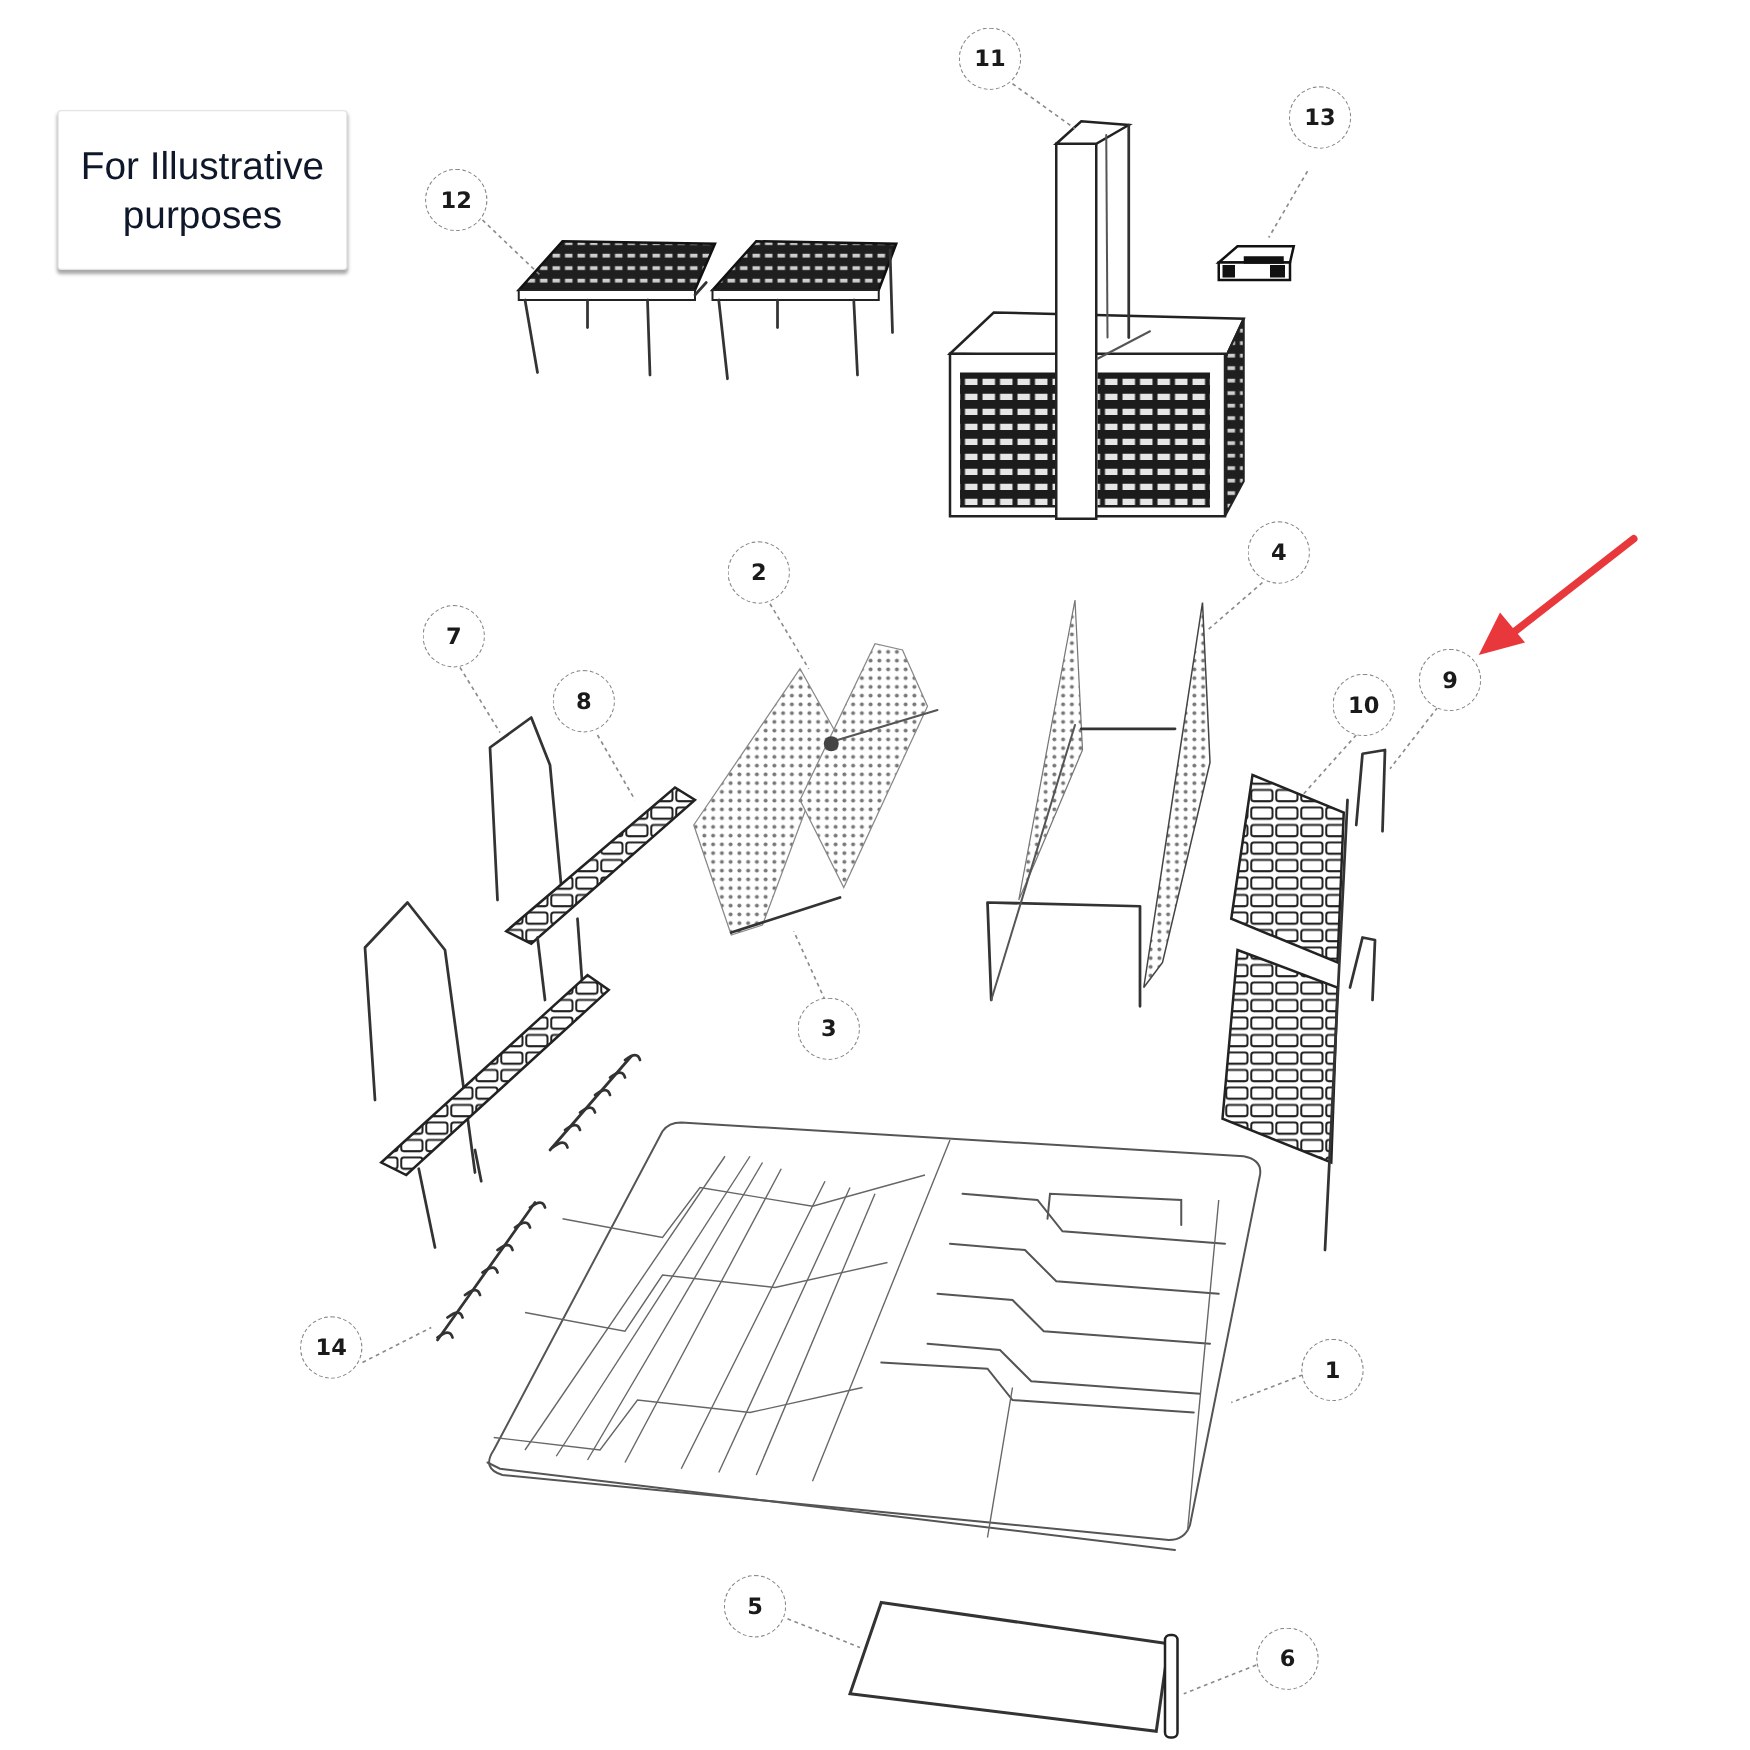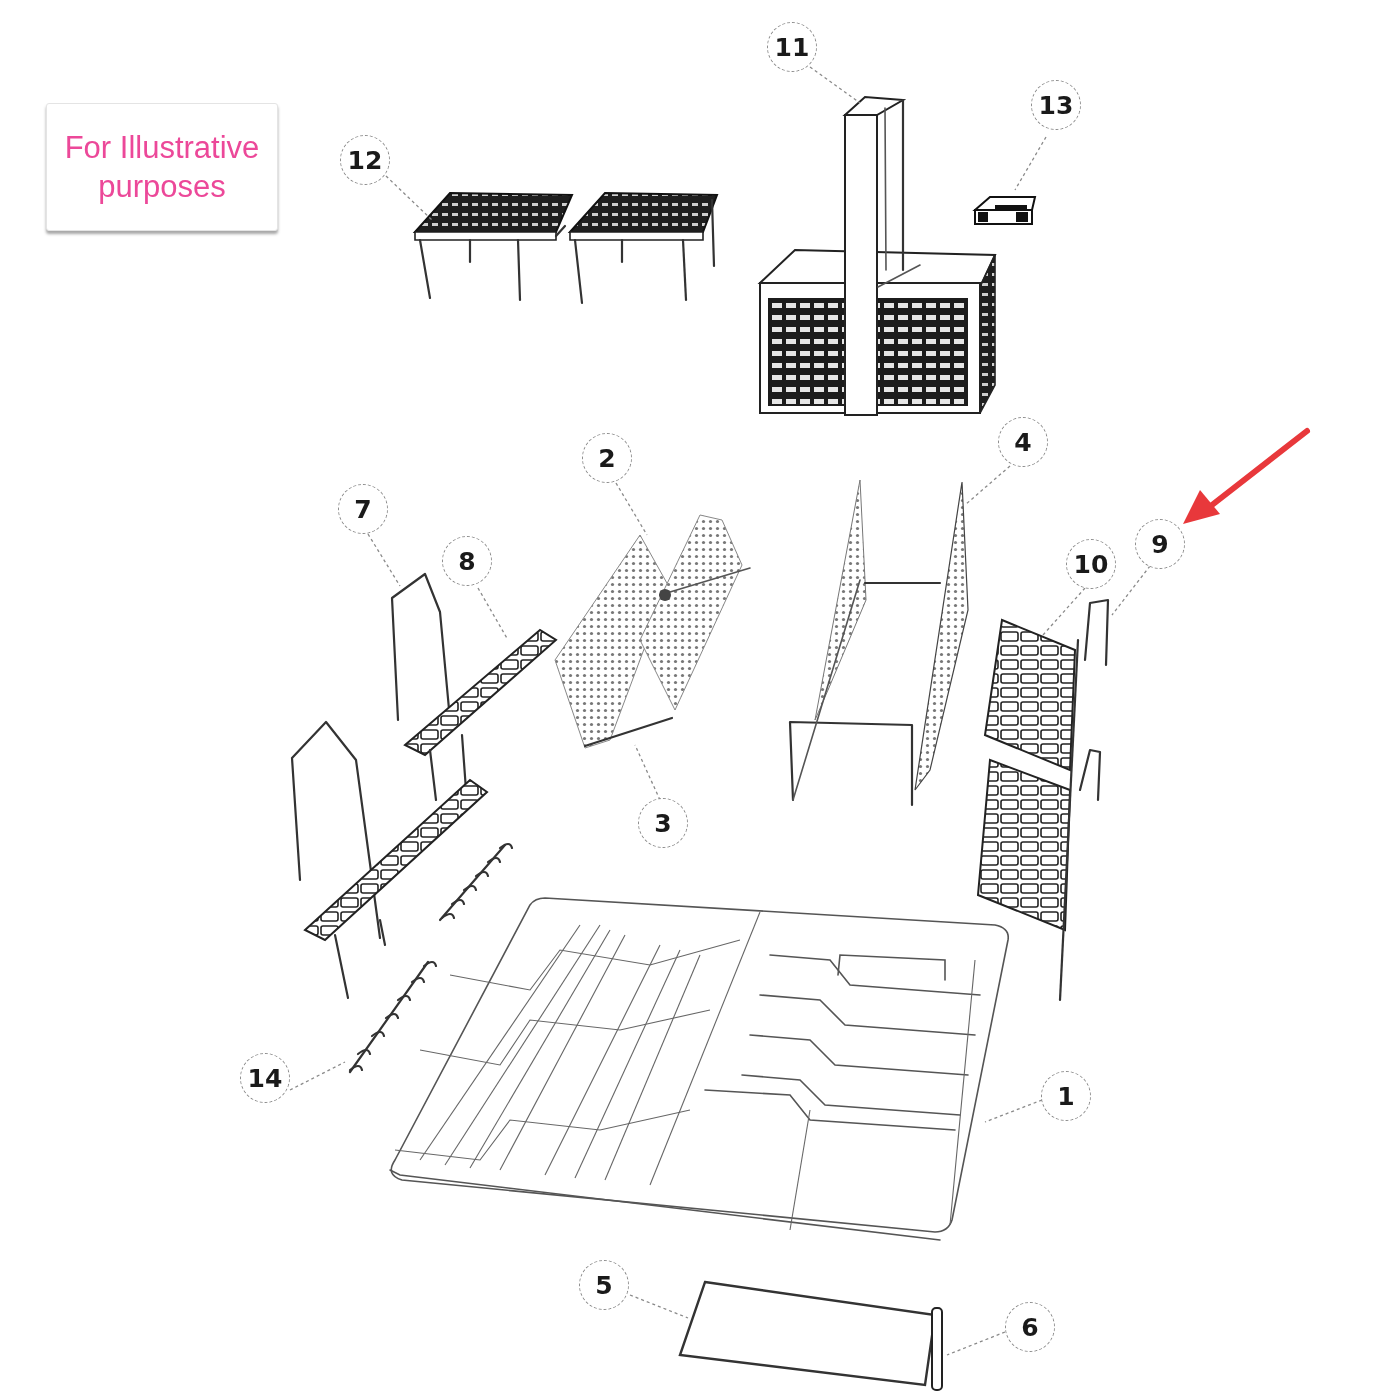--- a/index.html
+++ b/index.html
@@ -1,30 +1,30 @@
 <!DOCTYPE html>
 <html><head>
 <meta charset="utf-8">
 <style>
   html, body { margin: 0; padding: 0; background: #ffffff; }
   body { width: 1400px; height: 1400px; position: relative; overflow: hidden;
          font-family: "Liberation Sans", sans-serif; }
   #canvas { position: absolute; left: 0; top: 0; width: 1400px; height: 1400px; }
   .note-box {
-    position: absolute; left: 46px; top: 103px; width: 230px; height: 126px;
+    position: absolute; left: 46px; top: 88px; width: 230px; height: 126px;
     background: #ffffff; border: 1px solid #e4e4e4; border-radius: 3px;
     box-shadow: 0 3px 3px rgba(0,0,0,0.35);
     display: flex; flex-direction: column; align-items: center; justify-content: center;
-    font-family: "Liberation Sans", sans-serif; font-size: 31px; line-height: 39px; color: #ec4899;
+    font-family: "Liberation Sans", sans-serif; font-size: 31px; line-height: 39px; color: #0f172a;
   }
   .callout {
     position: absolute; width: 50px; height: 50px; border-radius: 50%;
     border: 1.5px dashed #8a8a8a; background: #fff;
     display: flex; align-items: center; justify-content: center;
-    font-family: "DejaVu Sans", sans-serif; font-weight: bold; font-size: 25px; color: #1a1a1a;
+    font-family: "DejaVu Sans", sans-serif; font-weight: bold; font-size: 18px; color: #1a1a1a;
     box-sizing: border-box;
   }
   svg .wire { fill: none; stroke: #333; stroke-width: 2.2; stroke-linecap: round; stroke-linejoin: round; }
   svg .wire2 { fill: none; stroke: #555; stroke-width: 1.6; stroke-linecap: round; }
   svg .thin { fill: none; stroke: #666; stroke-width: 1.1; }
   svg .leader { fill: none; stroke: #8a8a8a; stroke-width: 1.3; stroke-dasharray: 3 3; }
 </style>
 </head>
 <body>
 
@@ -179,21 +179,21 @@
       <polygon points="1183,524 1200,490 1220,514" fill="#e8383b"></polygon>
     </g>
   </svg>
 
   <div class="note-box">
     <span>For Illustrative</span>
     <span>purposes</span>
   </div>
 
   <div class="callout" style="left:767px;top:22px">11</div>
-  <div class="callout" style="left:1031px;top:80px">13</div>
+  <div class="callout" style="left:1031px;top:69px">13</div>
   <div class="callout" style="left:340px;top:135px">12</div>
   <div class="callout" style="left:582px;top:433px">2</div>
   <div class="callout" style="left:998px;top:417px">4</div>
   <div class="callout" style="left:338px;top:484px">7</div>
   <div class="callout" style="left:442px;top:536px">8</div>
   <div class="callout" style="left:1066px;top:539px">10</div>
   <div class="callout" style="left:1135px;top:519px">9</div>
   <div class="callout" style="left:638px;top:798px">3</div>
   <div class="callout" style="left:240px;top:1053px">14</div>
   <div class="callout" style="left:1041px;top:1071px">1</div>

